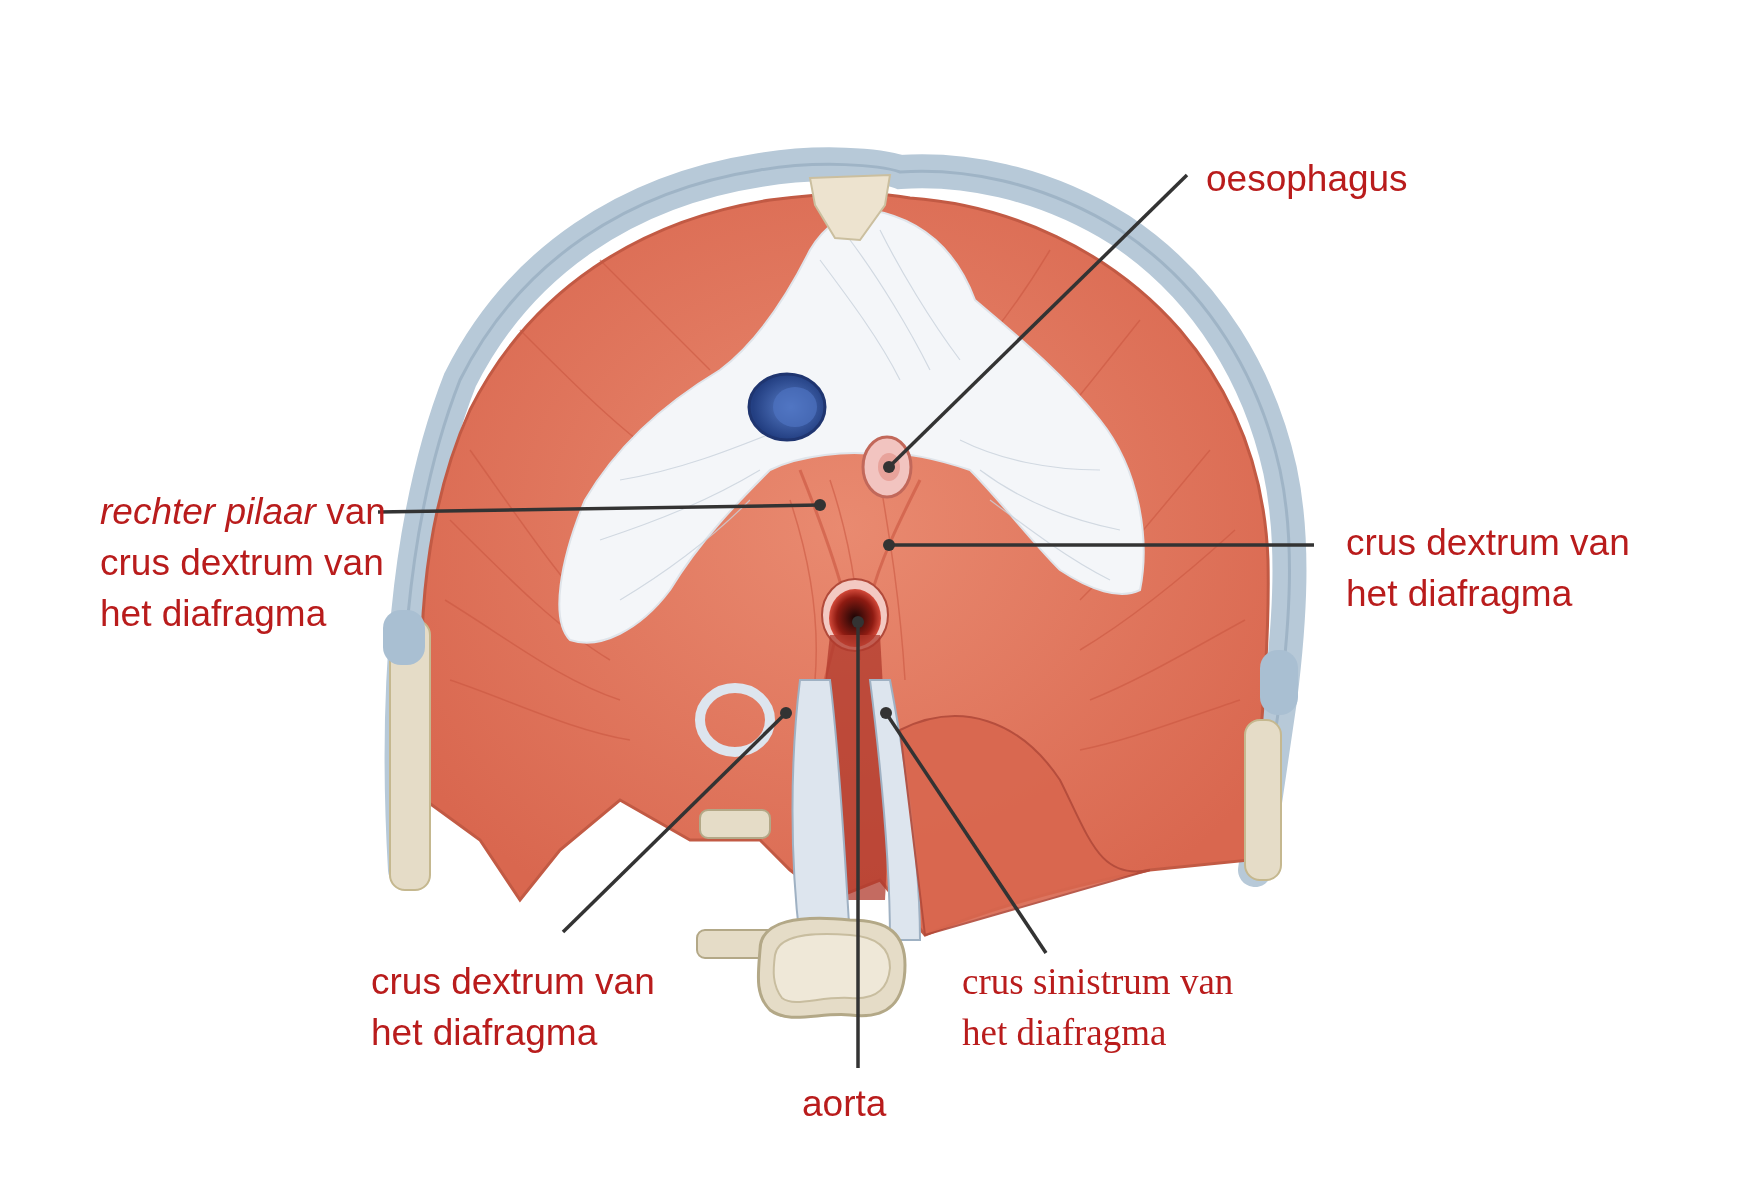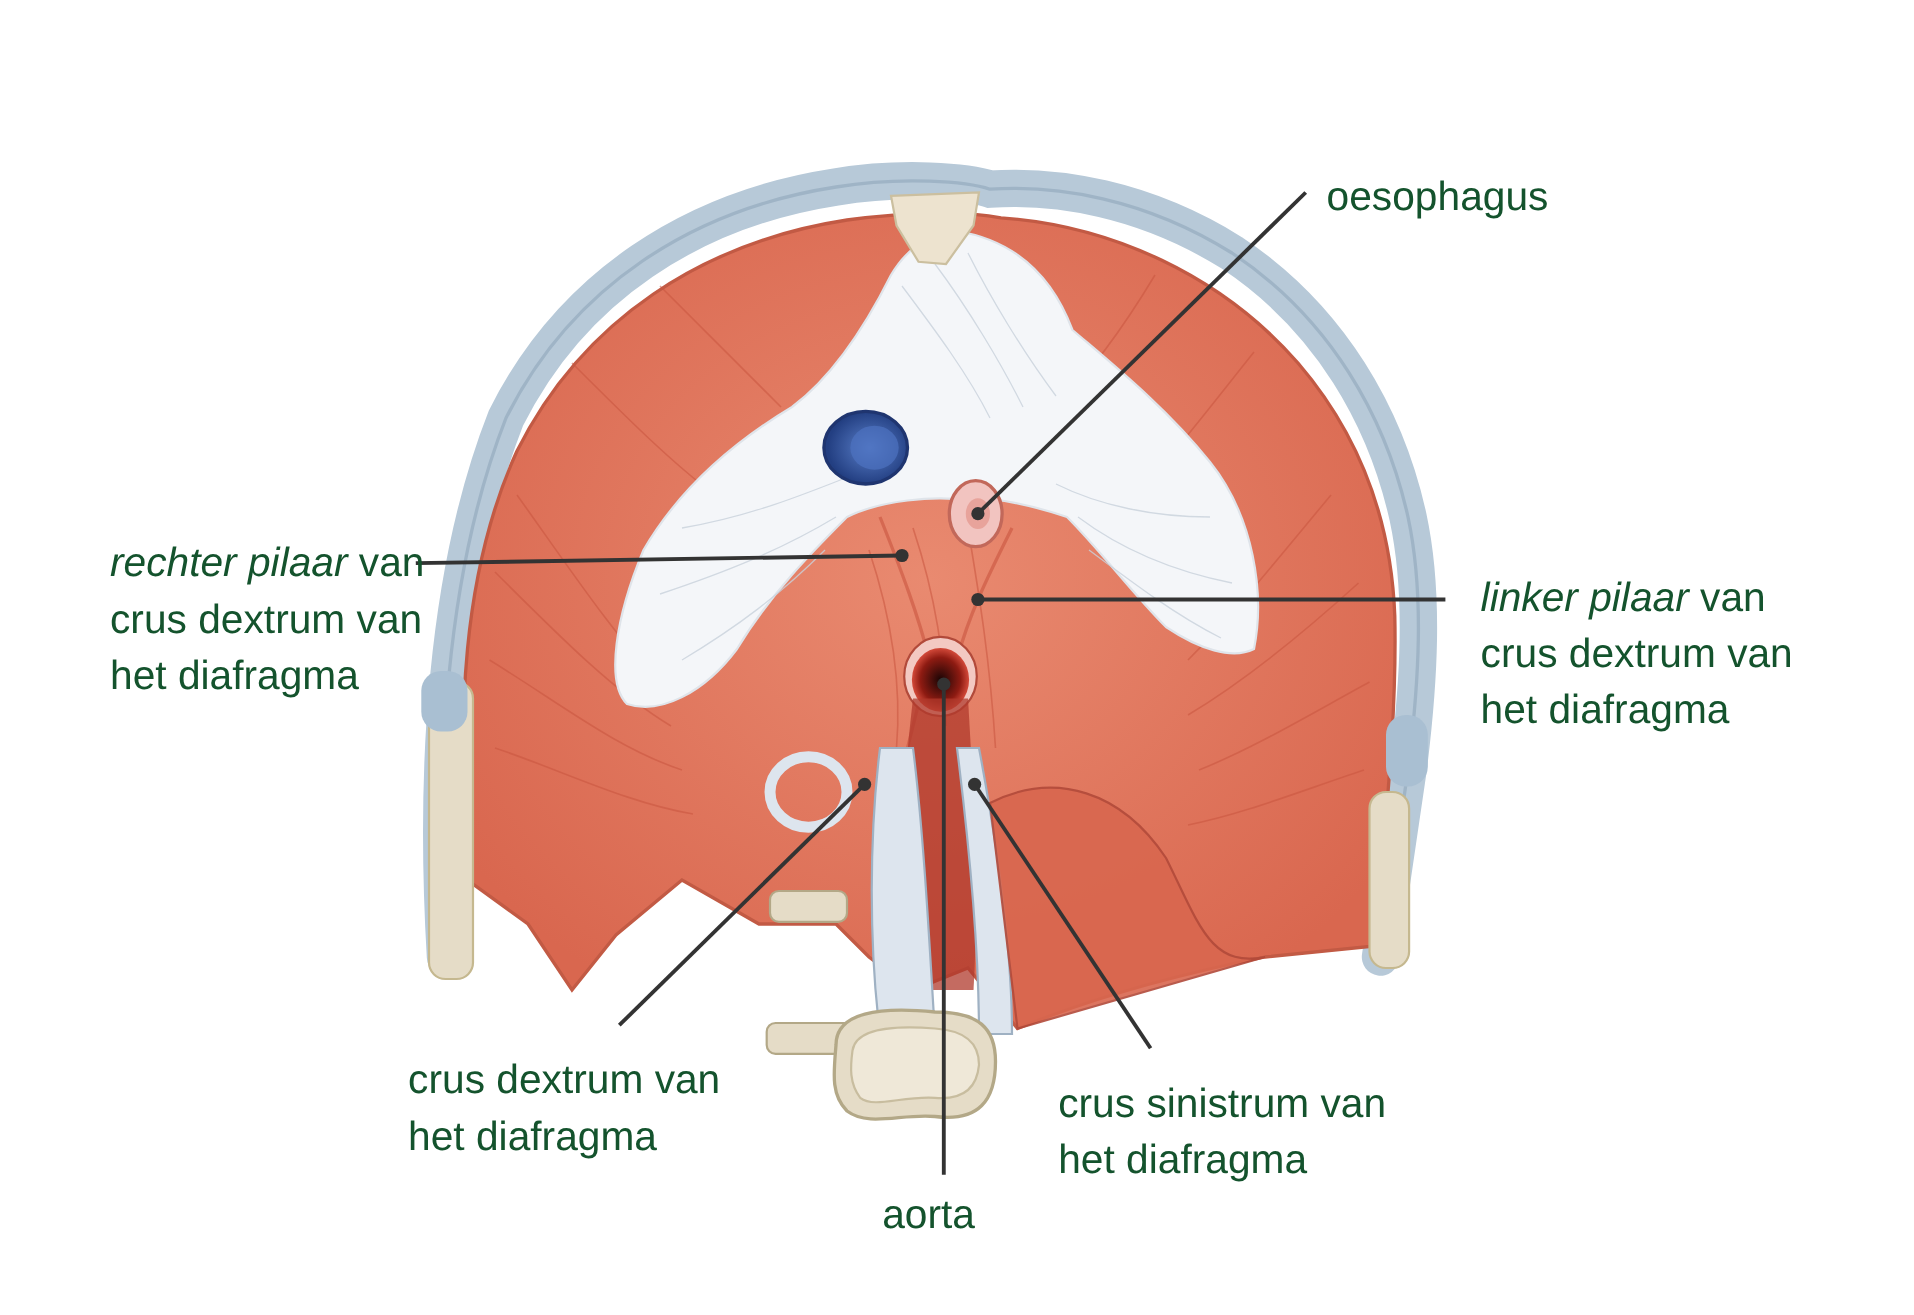--- a/index.html
+++ b/index.html
@@ -1,18 +1,18 @@
 <!DOCTYPE html>
 <html><head>
 <meta charset="utf-8">
 <style>
   html, body { margin:0; padding:0; background:#ffffff; }
   body { width:1740px; height:1195px; position:relative; overflow:hidden; font-family:"Liberation Sans", "DejaVu Sans", sans-serif; }
   #stage { position:absolute; left:0; top:0; width:1740px; height:1195px; }
-  .label { position:absolute; color:#14532d; font-size:37px; line-height:51px; white-space:nowrap; }
+  .label { position:absolute; color:#b91c1c; font-size:37px; line-height:51px; white-space:nowrap; }
   .label .it { font-style:italic; }
   svg { position:absolute; left:0; top:0; }
 </style>
 </head>
 <body>
 
 <div id="stage">
 
 <svg width="1740" height="1195" viewBox="0 0 1740 1195">
   <defs>
@@ -140,31 +140,30 @@
   <span>oesophagus</span>
 </div>
 
 <div class="label" style="left:52px; top:486px;margin-left:48px;">
   <div><span class="it">rechter pilaar</span><span> van</span></div>
   <div>crus dextrum van</div>
   <div>het diafragma</div>
 </div>
 
 <div class="label" style="left:1346px; top:517px;">
-  <div><span class="it">linker pilaar</span><span> van</span></div>
   <div>crus dextrum van</div>
   <div>het diafragma</div>
 </div>
 
 <div class="label" style="left:371px; top:956px;">
   <div>crus dextrum van</div>
   <div>het diafragma</div>
 </div>
 
-<div class="label" style="left:962px; top:977px;">
+<div class="label" style="left:962px; top:956px;font-family:Liberation Serif, serif;">
   <div>crus sinistrum van</div>
   <div>het diafragma</div>
 </div>
 
 <div class="label" style="left:802px; top:1078px;">
   <span>aorta</span>
 </div>
 
 </div>
 

